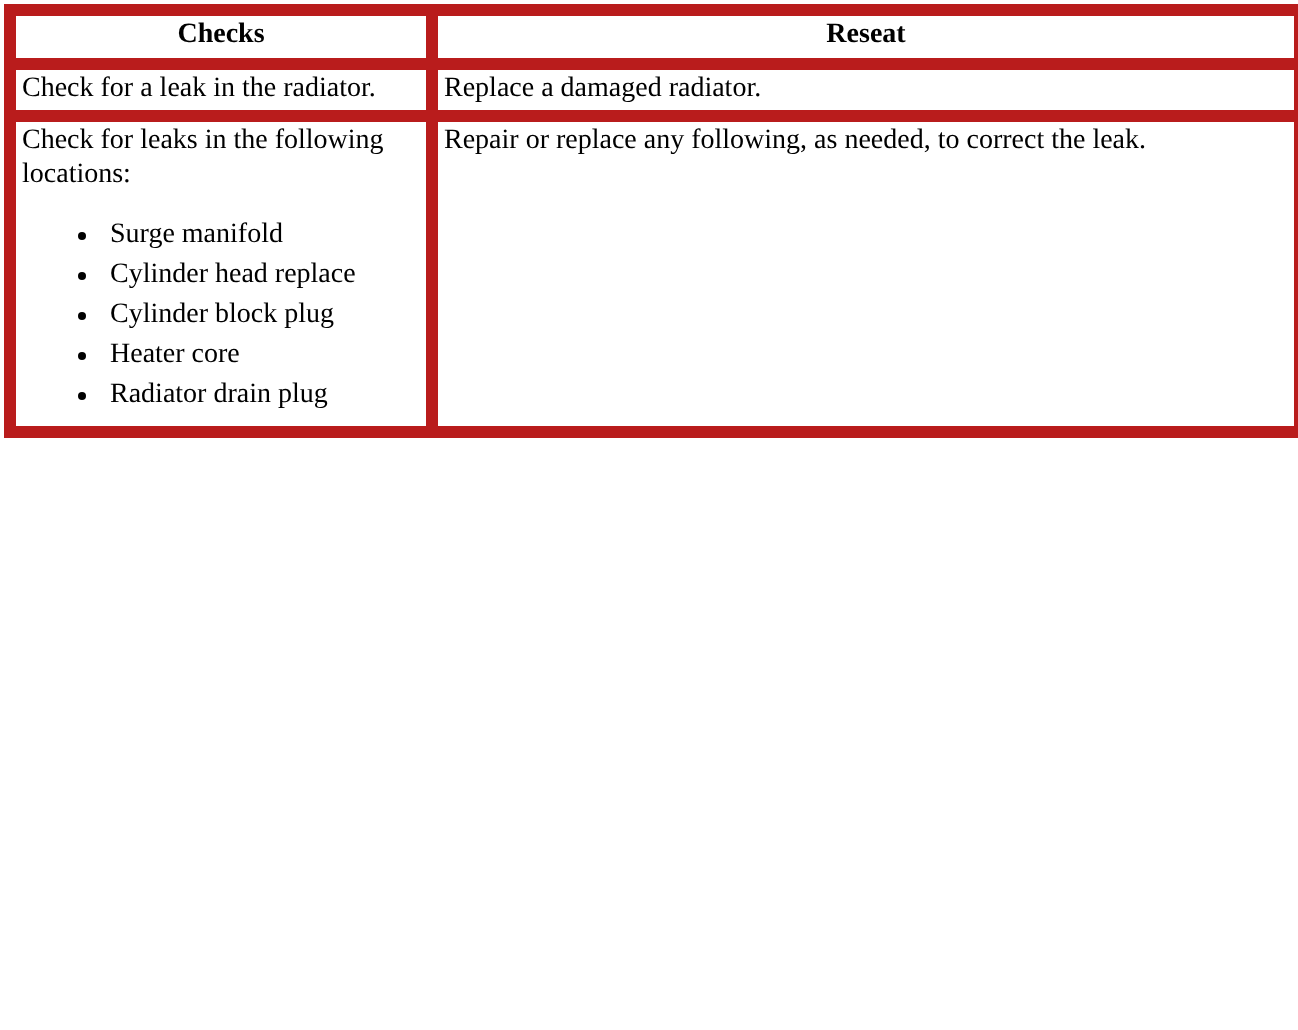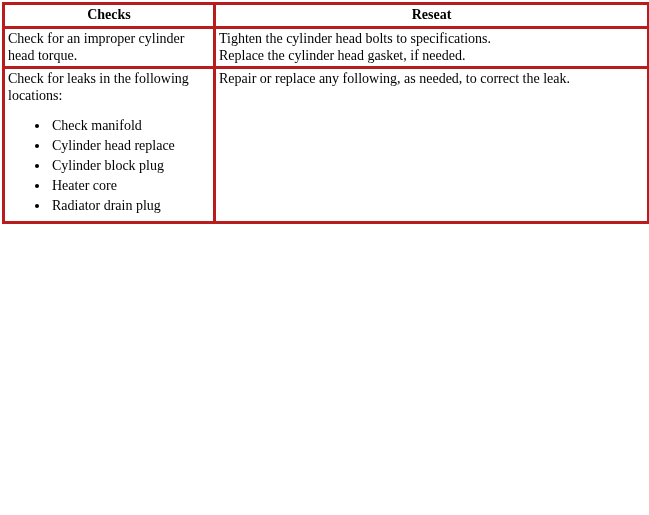--- a/index.html
+++ b/index.html
@@ -20,21 +20,21 @@
     color: #000000;
   }
   table.checks-actions {
     width: 645px;
     border-collapse: collapse;
     table-layout: fixed;
     border: 2px solid #1a1a1a;
     border-bottom-width: 3px;
   }
   th, td {
-    border: 3px solid #b91c1c;
+    border: 6px solid #b91c1c;
     padding: 1px 3px 2px 3px;
     vertical-align: top;
     text-align: left;
     overflow: hidden;
   }
   th {
     text-align: center;
     font-weight: bold;
     height: 18px;
   }
@@ -63,40 +63,39 @@
       <col style="width:211px">
       <col style="width:434px">
     </colgroup>
     <thead>
       <tr>
         <th>Checks</th>
         <th>Reseat</th>
       </tr>
     </thead>
     <tbody>
+      <tr>
+        <td>
+          <div class="cell-line">Check for a leak in the radiator.</div>
+        </td>
+        <td>
+          <div class="cell-line">Replace a damaged radiator.</div>
+        </td>
+      </tr>
+
 
 
 
 
 
       <tr>
         <td>
-          <div class="cell-line">Check for an improper cylinder head torque.</div>
-        </td>
-        <td>
-          <div class="cell-line">Tighten the cylinder head bolts to specifications.</div>
-          <div class="cell-line">Replace the cylinder head gasket, if needed.</div>
-        </td>
-      </tr>
-
-      <tr>
-        <td>
           <div class="cell-line">Check for leaks in the following locations:</div>
           <ul class="bullets">
-            <li>Check manifold</li>
+            <li>Surge manifold</li>
             <li>Cylinder head replace</li>
             <li>Cylinder block plug</li>
             <li>Heater core</li>
             <li>Radiator drain plug</li>
           </ul>
         </td>
         <td>
           <div class="cell-line">Repair or replace any following, as needed, to correct the leak.</div>
         </td>
       </tr>

